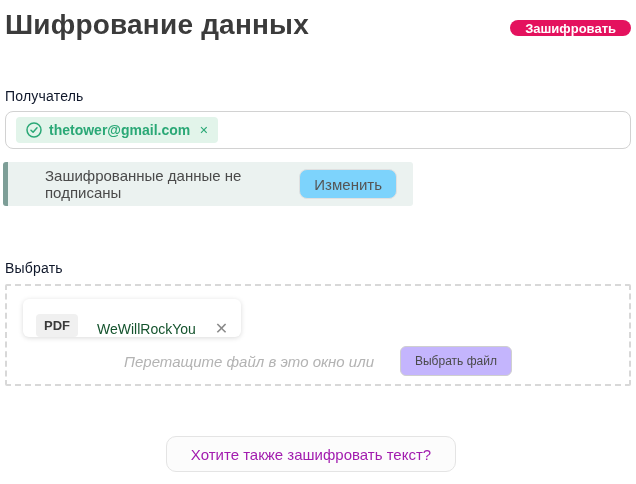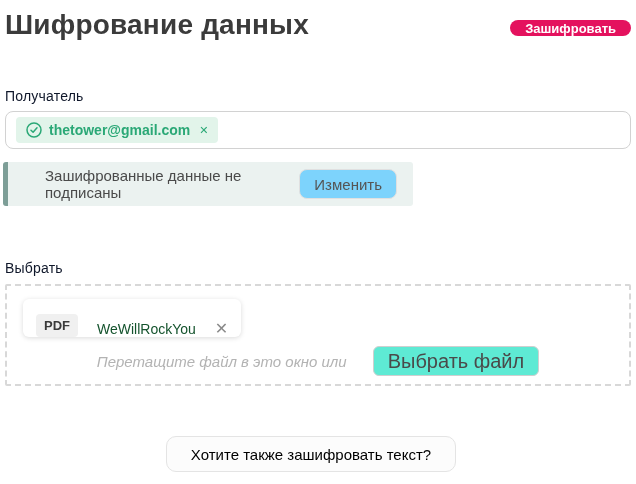--- a/index.html
+++ b/index.html
@@ -103,33 +103,33 @@
     cursor: pointer; line-height: 1;
   }
   .dropzone-hint-row {
     margin-top: 9px;
     display: flex; align-items: center; justify-content: center; gap: 26px;
   }
   .dropzone-hint {
     font-size: 15px; font-style: italic; color: #b3b3b3;
   }
   .choose-file-btn {
-    background: #5eead4; color: #4a4a4a;
+    background: #c4b5fd; color: #4a4a4a;
     border: 1px solid #cfcfcf; border-radius: 6px;
     height: 30px; padding: 0 14px;
-    font-size: 20px; font-family: inherit; cursor: pointer;
+    font-size: 12px; font-family: inherit; cursor: pointer;
   }
 
   
   .footer-row {
     margin-top: 50px;
     display: flex; justify-content: center;
   }
   .encrypt-text-btn {
-    background: #fcfcfc; color: #000000;
+    background: #fcfcfc; color: #a21caf;
     border: 1px solid #e4e4e4; border-radius: 10px;
     height: 36px; padding: 0 24px;
     font-size: 15px; font-family: inherit; cursor: pointer;
     margin-left: -14px;
   }
 </style>
 </head>
 <body>
 
 <div class="page">

